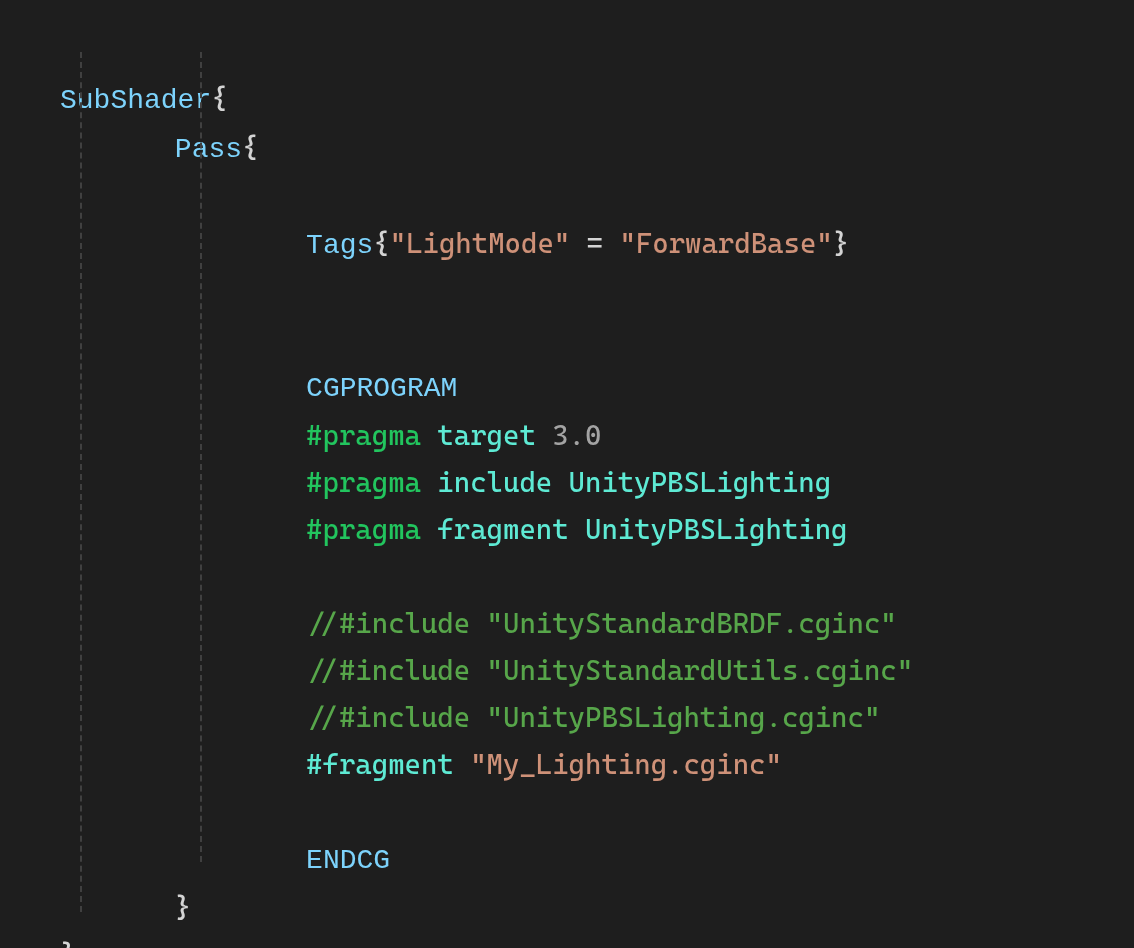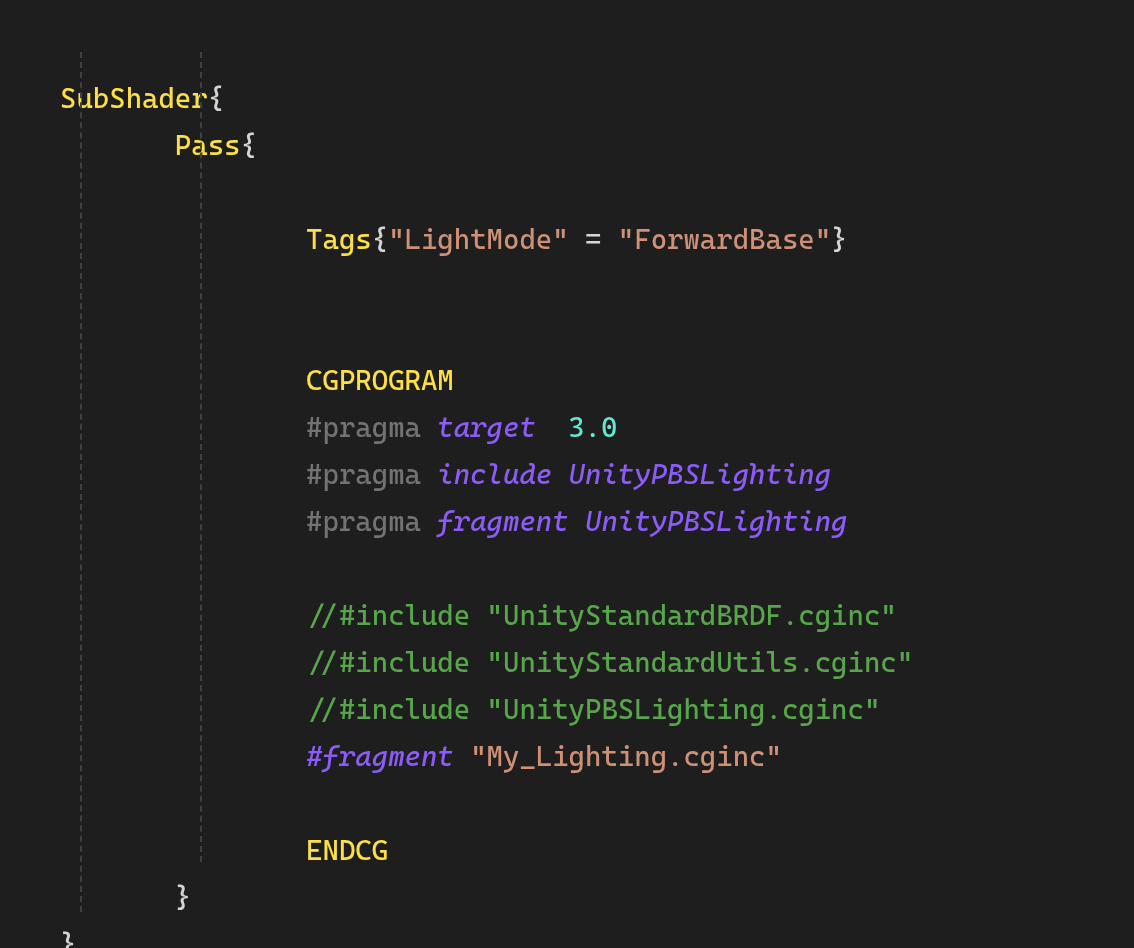--- a/index.html
+++ b/index.html
@@ -15,27 +15,27 @@
     padding: 28px 0 0 60px;
     font-family: "SF Mono", "Cascadia Code", "Consolas", "Menlo", monospace;
     font-size: 28px;
     line-height: 47px;
     font-weight: 500;
     white-space: pre;
     color: #d4d4d4;
     position: relative;
   }
   
-  .kw-teal   { color: #fde047; }
-  .kw-blue   { color: #737373; }
-  .num       { color: #5eead4; margin-left: 16px; }
+  .kw-teal   { color: #7dd3fc; font-family: Liberation Mono, monospace; }
+  .kw-blue   { color: #22c55e; }
+  .num       { color: #a3a3a3; }
   .str       { color: #ce9178; }
   .cmt       { color: #57a64a; }
   .op        { color: #d4d4d4; }
-  .id        { color: #8b5cf6; font-style: italic; }
+  .id        { color: #5eead4; }
 
   
   .guide {
     position: absolute;
     top: 52px;
     width: 0;
     border-left: 2px dashed #404040;
   }
   #g1 { left: 80px;  height: 860px; }
   #g2 { left: 200px; height: 810px; }

